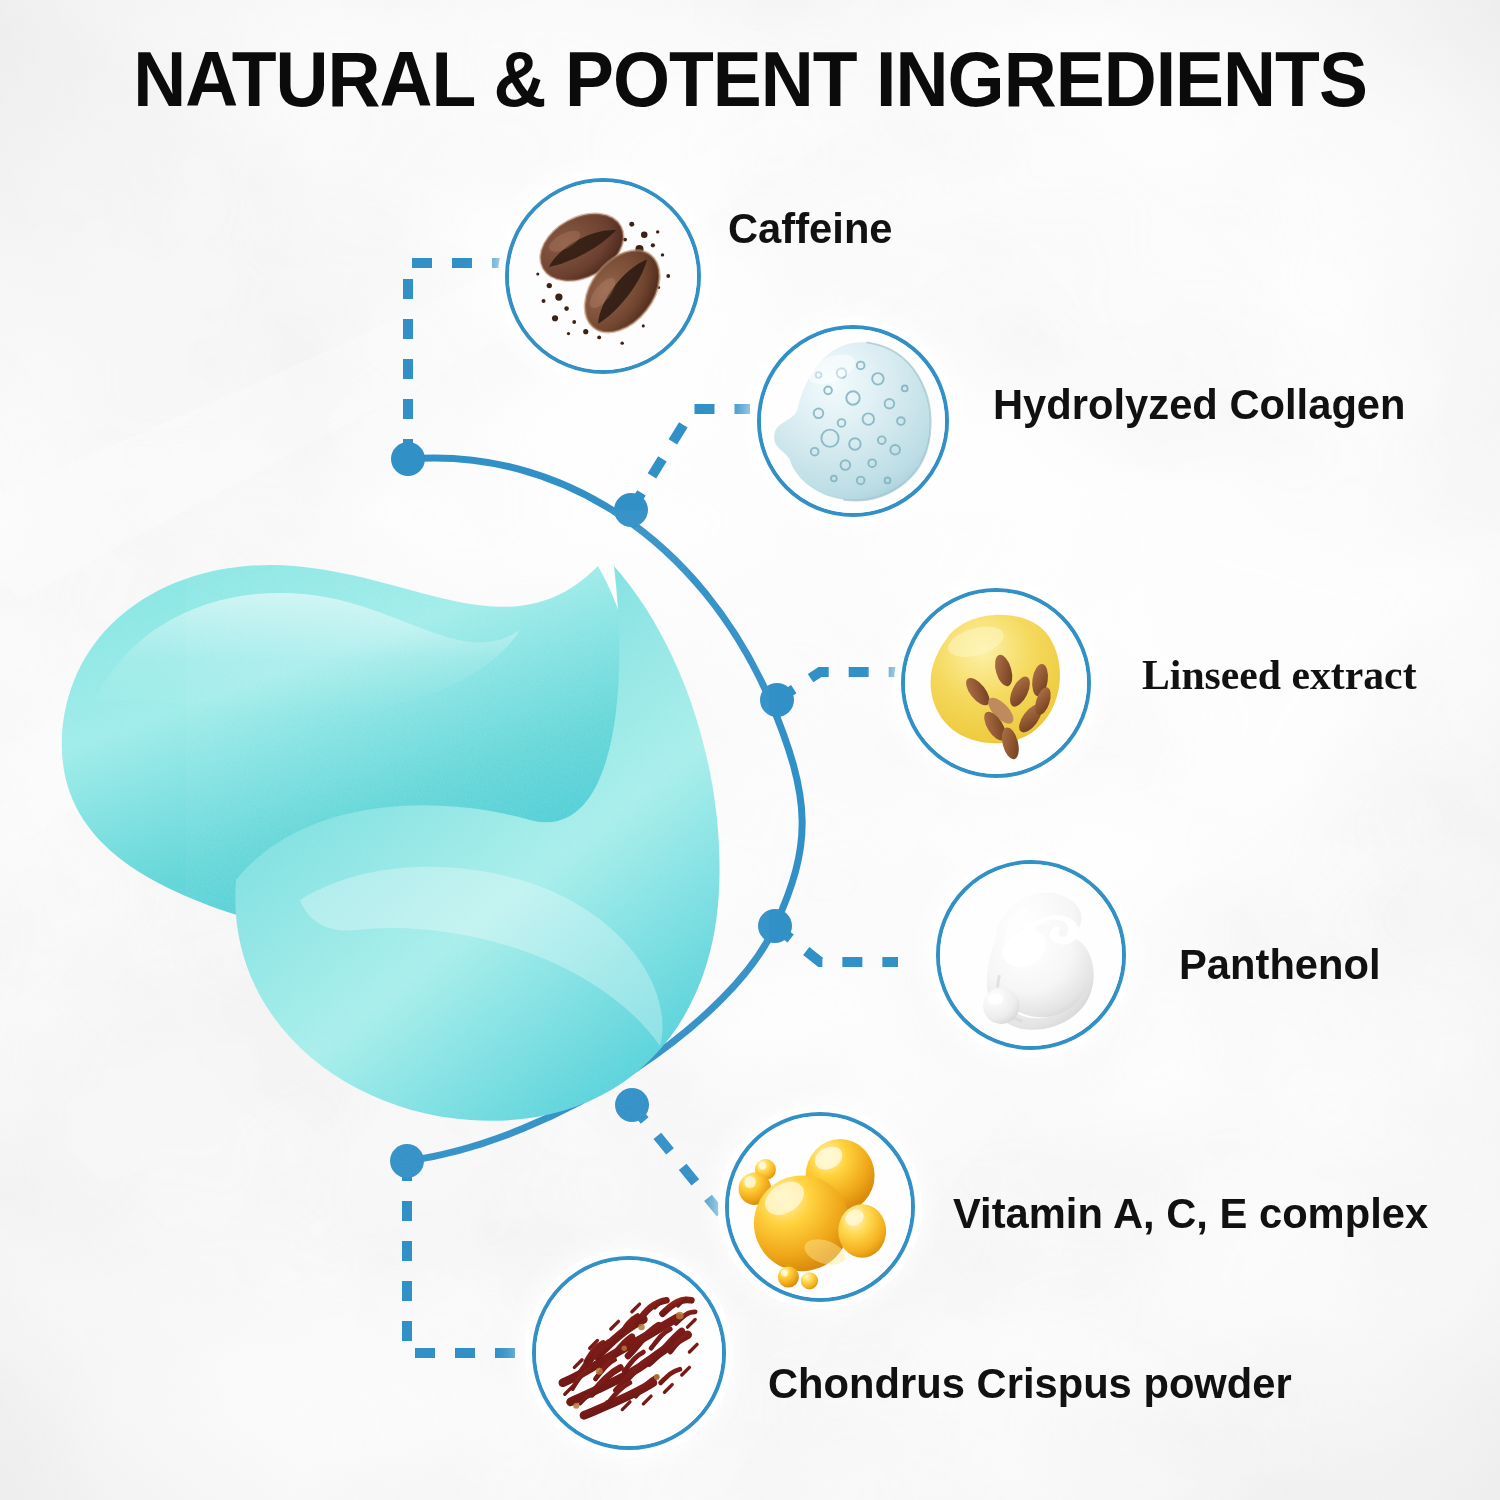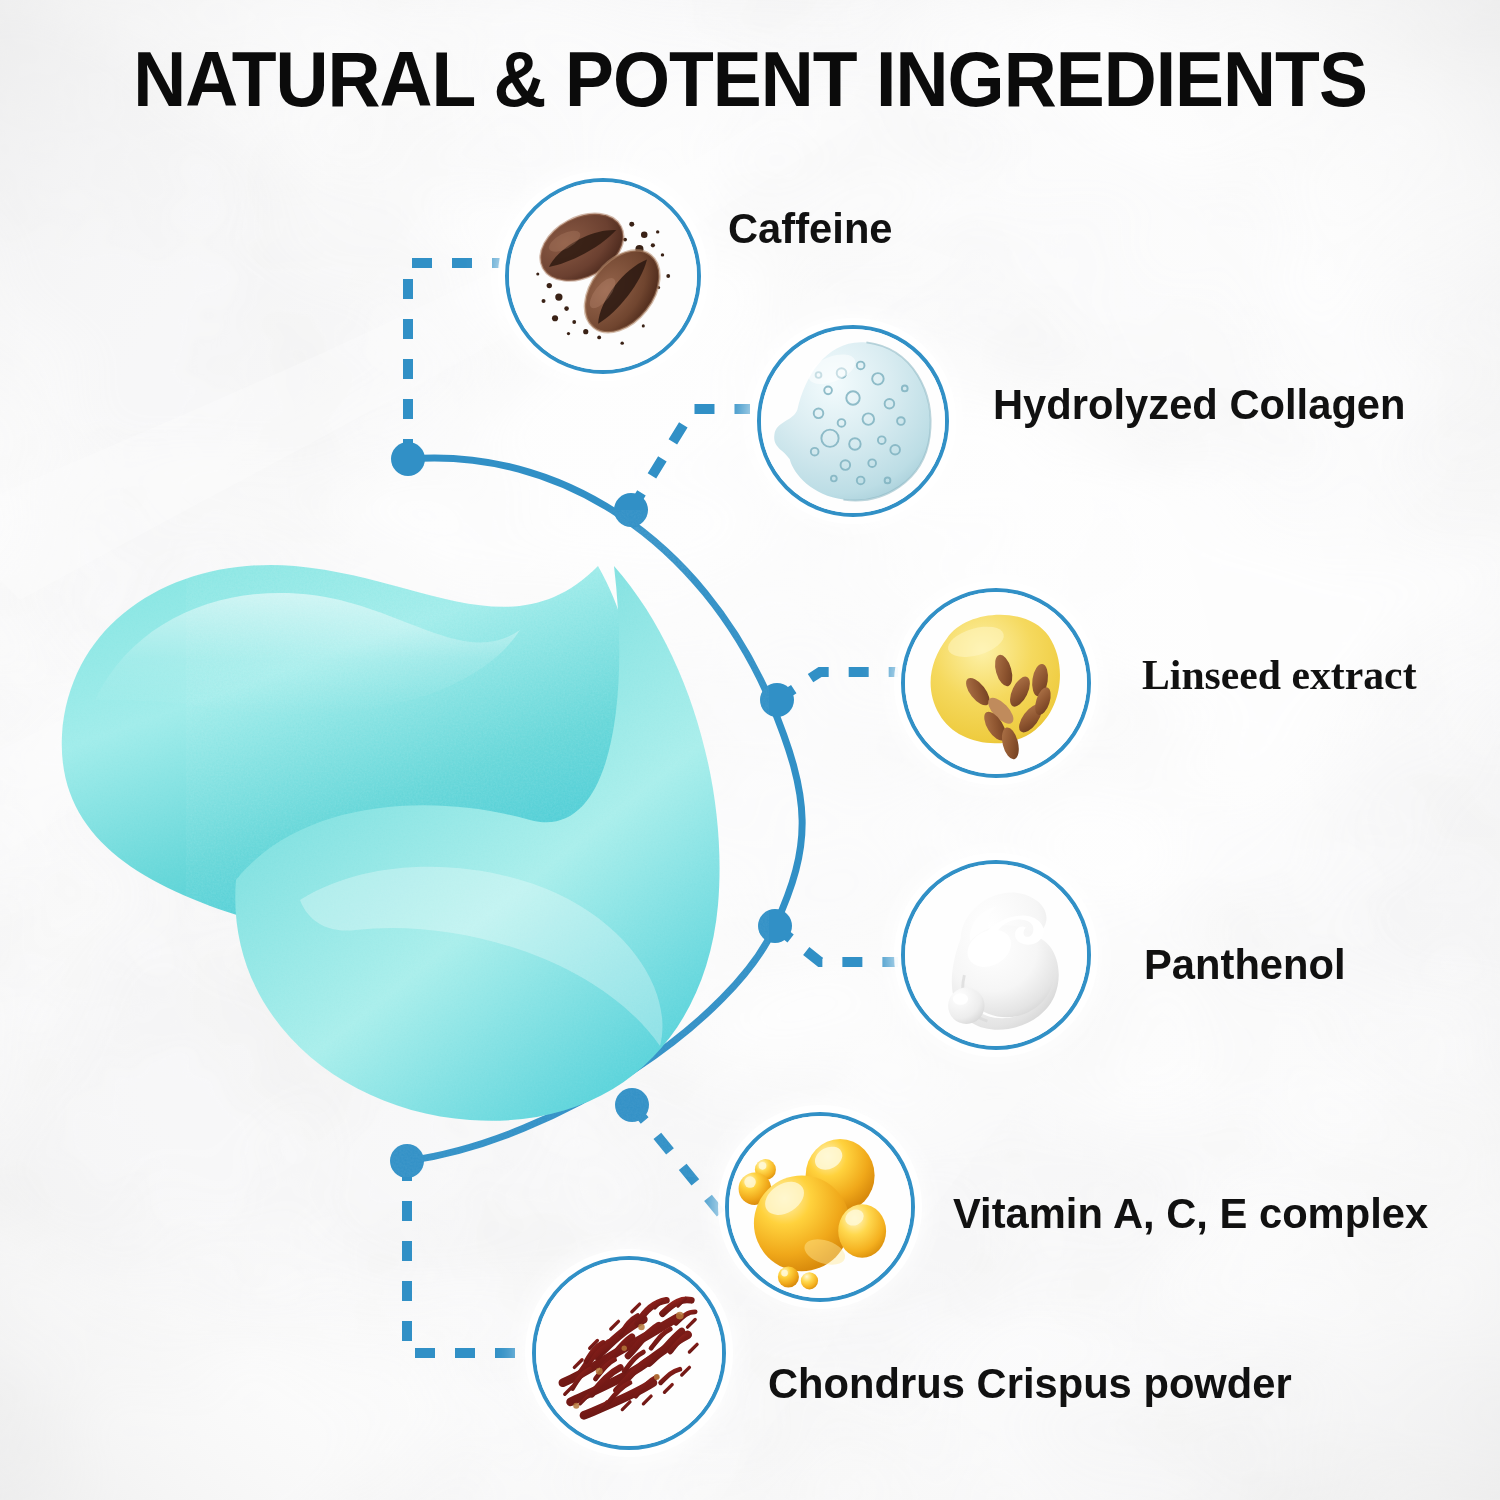--- a/index.html
+++ b/index.html
@@ -330,21 +330,21 @@
         <ellipse cx="94" cy="140" rx="8" ry="17" fill="url(#seedG)" transform="rotate(-32 94 140)"></ellipse>
         <ellipse cx="131" cy="132" rx="8" ry="17" fill="url(#seedG)" transform="rotate(36 131 132)"></ellipse>
         <ellipse cx="110" cy="158" rx="8" ry="17" fill="url(#seedG)" transform="rotate(-14 110 158)"></ellipse>
         <ellipse cx="144" cy="114" rx="7" ry="15" fill="url(#seedG)" transform="rotate(18 144 114)"></ellipse>
       </g>
     </svg>
   </div>
   <div class="label" style="left:241px; top:65px;">Linseed extract</div>
 </div>
 
-<div class="ing" style="left:901px; top:860px; width:190px; height:190px;">
+<div class="ing" style="left:936px; top:860px; width:190px; height:190px;">
   <div class="disc" style="width:190px; height:190px;">
     <svg class="art" viewBox="0 0 190 190">
       <defs>
         <radialGradient id="creamG" cx="35%" cy="25%" r="85%">
           <stop offset="0%" stop-color="#ffffff"></stop>
           <stop offset="55%" stop-color="#f6f6f6"></stop>
           <stop offset="85%" stop-color="#e4e4e4"></stop>
           <stop offset="100%" stop-color="#d2d2d2"></stop>
         </radialGradient>
         <radialGradient id="creamG2" cx="30%" cy="25%" r="85%">

